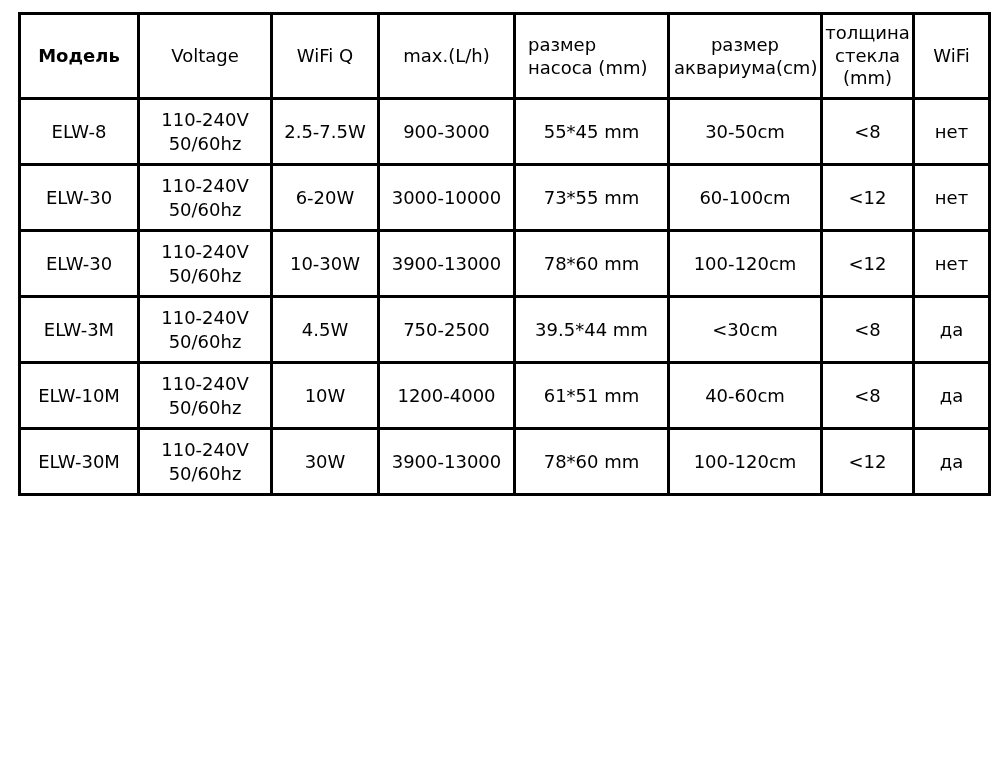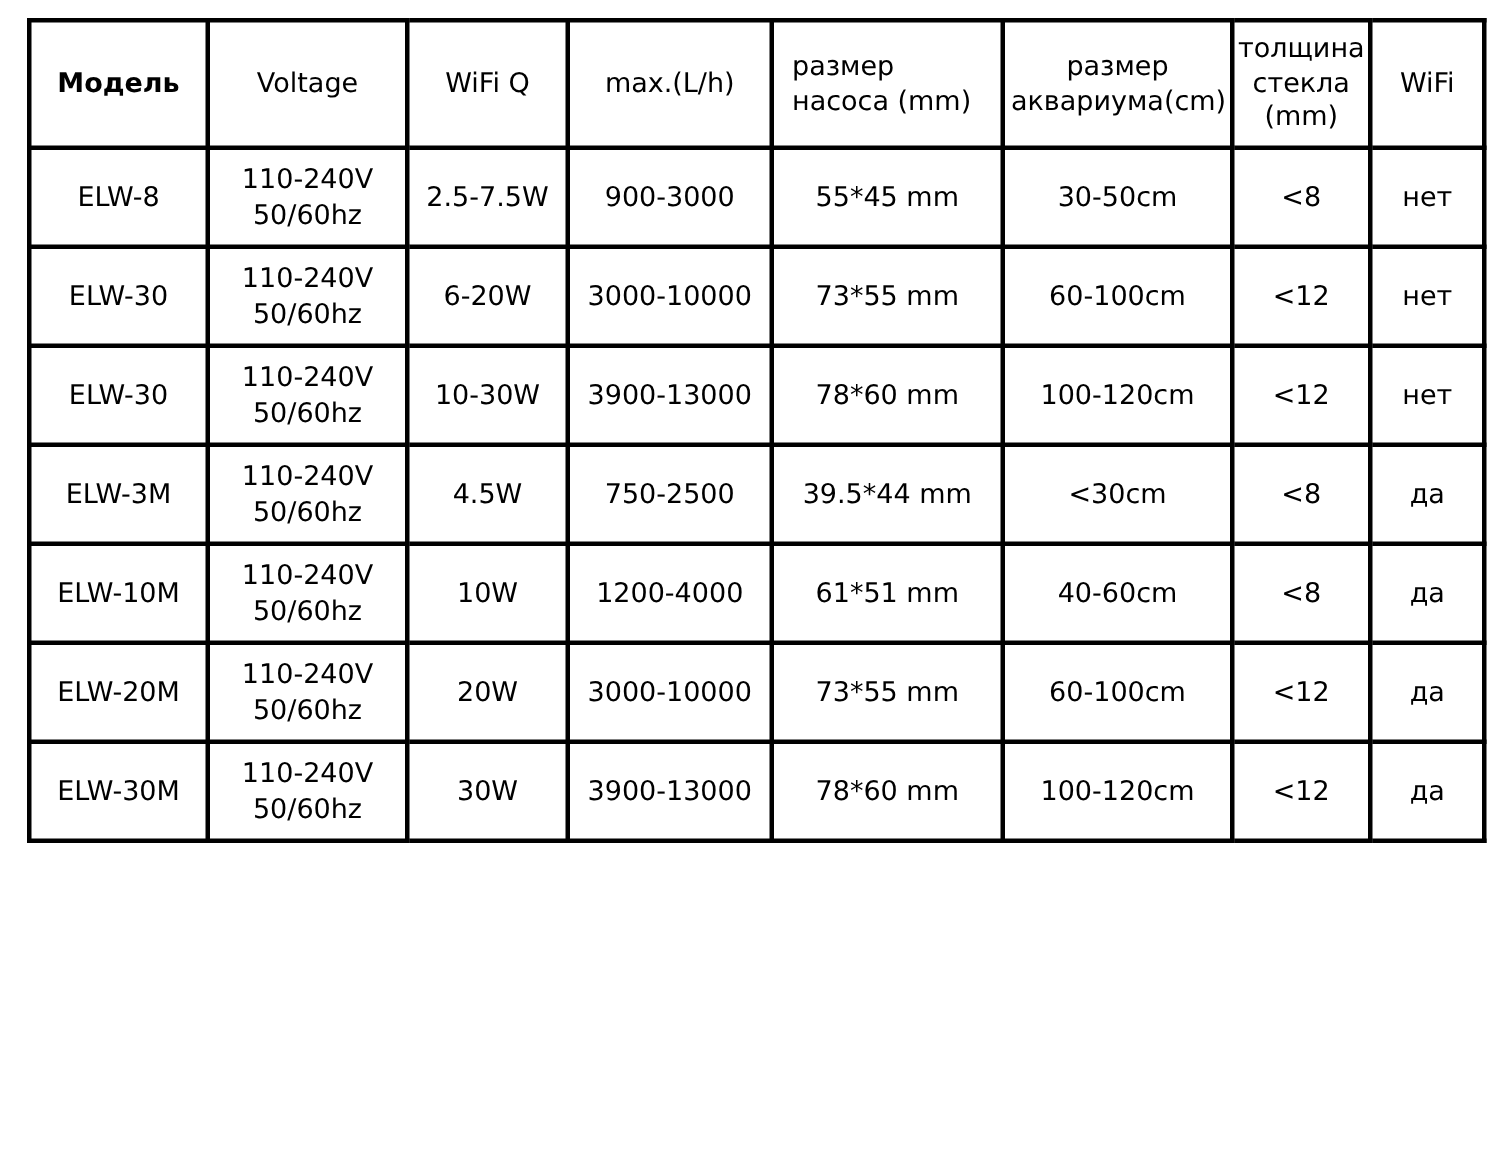--- a/index.html
+++ b/index.html
@@ -132,31 +132,20 @@
       <td>110-240V
 50/60hz</td>
       <td>10W</td>
       <td>1200-4000</td>
       <td>61*51 mm</td>
       <td>40-60cm</td>
       <td>&lt;8</td>
       <td>да</td>
     </tr>
         <tr>
-      <td>ELW-20M</td>
-      <td>110-240V
-50/60hz</td>
-      <td>20W</td>
-      <td>3000-10000</td>
-      <td>73*55 mm</td>
-      <td>60-100cm</td>
-      <td>&lt;12</td>
-      <td>да</td>
-    </tr>
-        <tr>
       <td>ELW-30M</td>
       <td>110-240V
 50/60hz</td>
       <td>30W</td>
       <td>3900-13000</td>
       <td>78*60 mm</td>
       <td>100-120cm</td>
       <td>&lt;12</td>
       <td>да</td>
     </tr>

